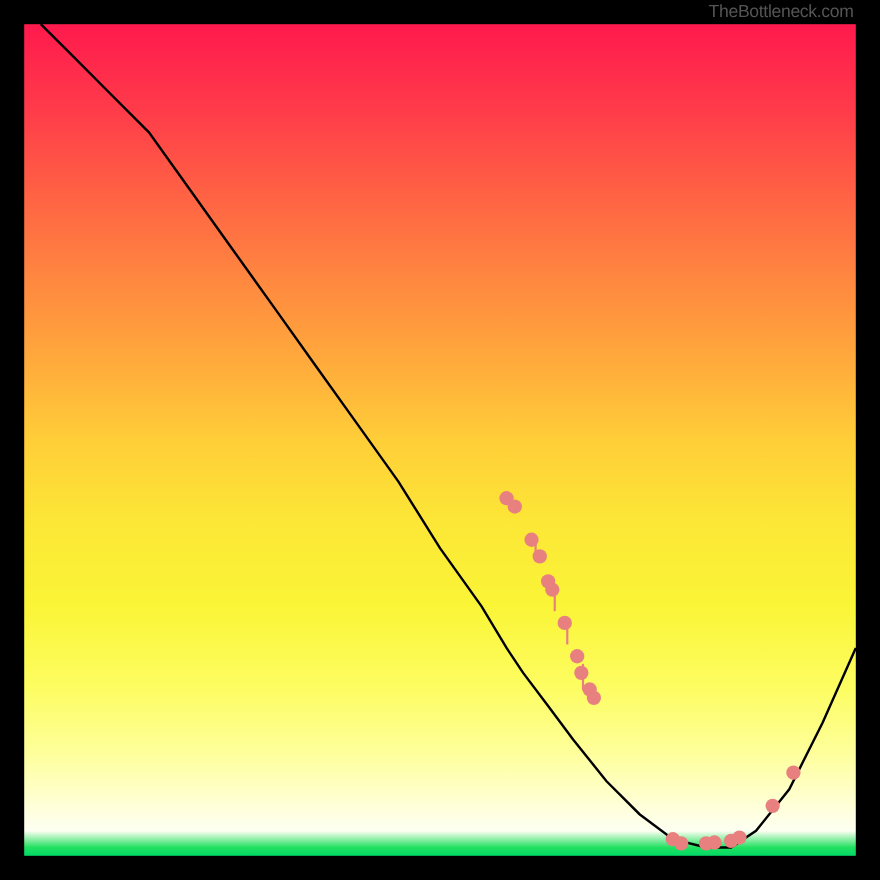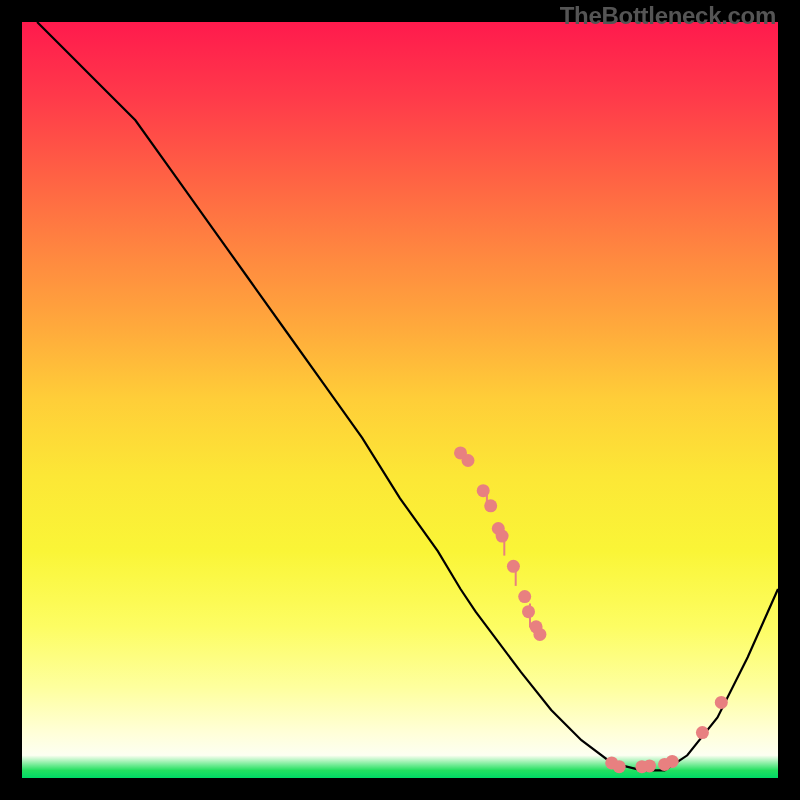--- a/index.html
+++ b/index.html
@@ -31,22 +31,22 @@
       #fdfff2 97%,
       #22e060 99%,
       #00d966 100%
     );
   }
   .attribution {
     position: absolute;
     top: 2px;
     right: 24px;
     color: #555;
-    font-size: 24px;
-    font-weight: bold;
+    font-size: 16px;
+    font-weight: normal;
     letter-spacing: -0.3px;
   }
   svg.curve {
     position: absolute;
     left: 0;
     top: 0;
     width: 756px;
     height: 756px;
     overflow: visible;
   }

